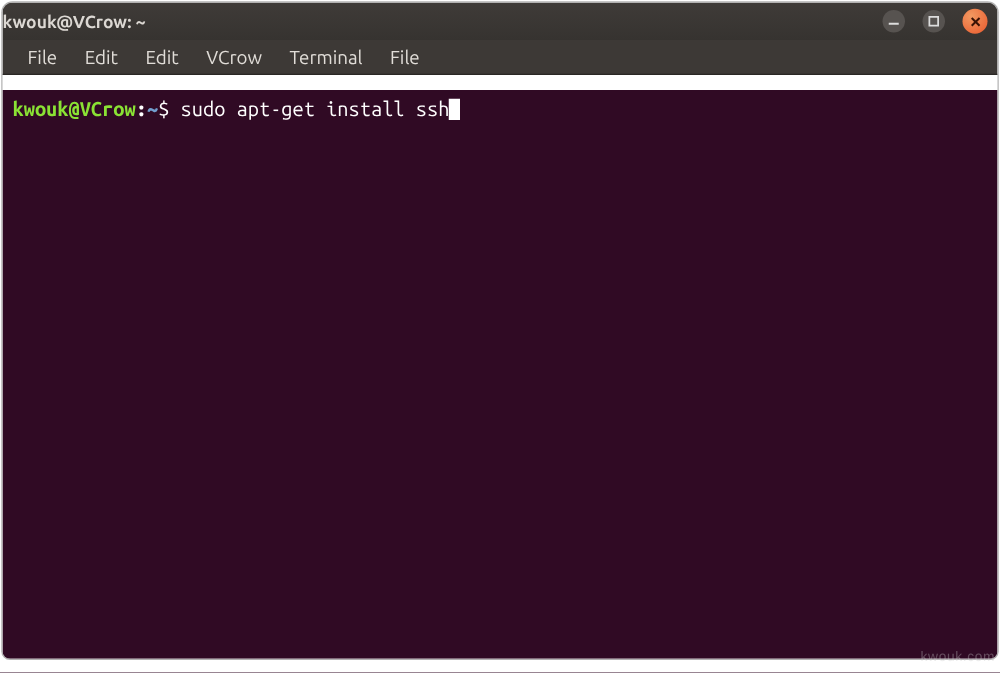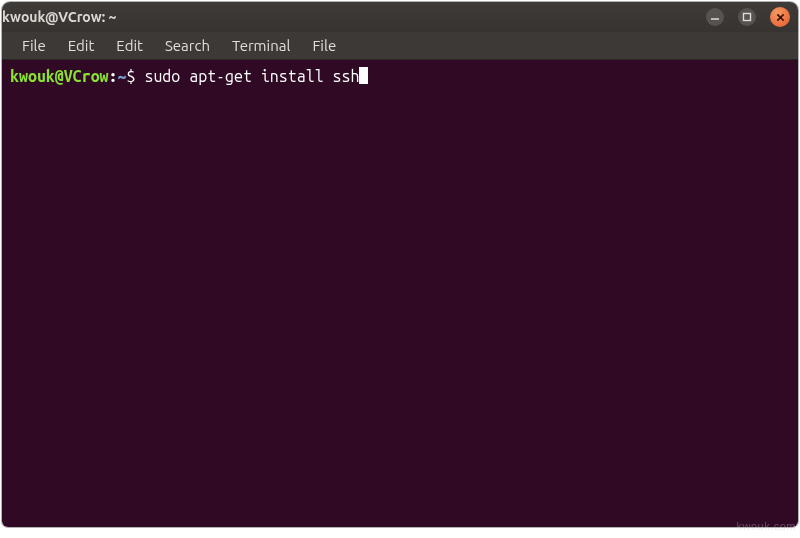--- a/index.html
+++ b/index.html
@@ -93,20 +93,21 @@
     }
     .terminal-body {
       flex: 1;
       background: #300a24;
       padding: 6px 8px;
       font-family: "Ubuntu Mono", "DejaVu Sans Mono", Consolas, monospace;
       font-size: 16px;
       line-height: 1.25;
       color: #ffffff;
       position: relative;
+      margin-top: 12px;
     }
     .prompt-line {
       white-space: pre;
     }
     .prompt-userhost {
       color: #8ae234;
       font-weight: bold;
     }
     .prompt-colon {
       color: #ffffff;
@@ -164,21 +165,21 @@
             <line x1="8.5" y1="1.5" x2="1.5" y2="8.5" stroke="#3a1205" stroke-width="1.8"></line>
           </svg>
       </div>
     </div>
   </div>
 
   <div class="menubar">
     <div class="menu-item">File</div>
     <div class="menu-item">Edit</div>
     <div class="menu-item">Edit</div>
-    <div class="menu-item">Search</div>
+    <div class="menu-item">VCrow</div>
     <div class="menu-item">Terminal</div>
     <div class="menu-item">File</div>
   </div>
 
   <div class="terminal-body">
     <div class="prompt-line"><span class="prompt-userhost">kwouk@VCrow</span><span class="prompt-colon">:</span><span class="prompt-path">~</span><span class="prompt-dollar">$ </span><span class="cmd-text">sudo apt-get install ssh</span><span class="cursor-block"></span></div>
   </div>
 
 </div>
 

